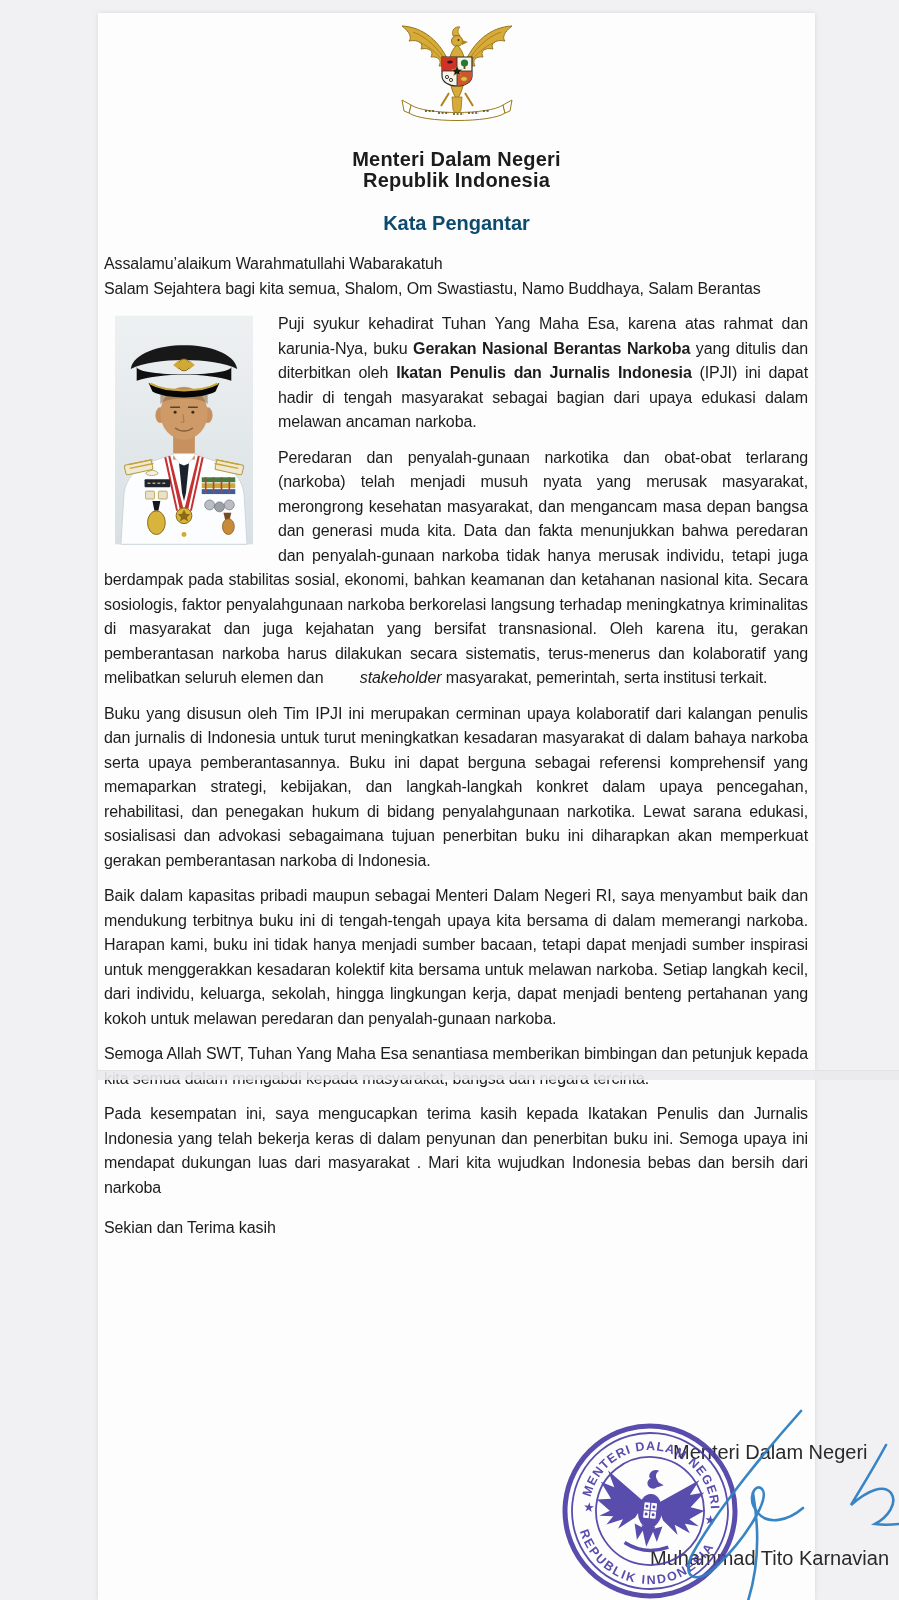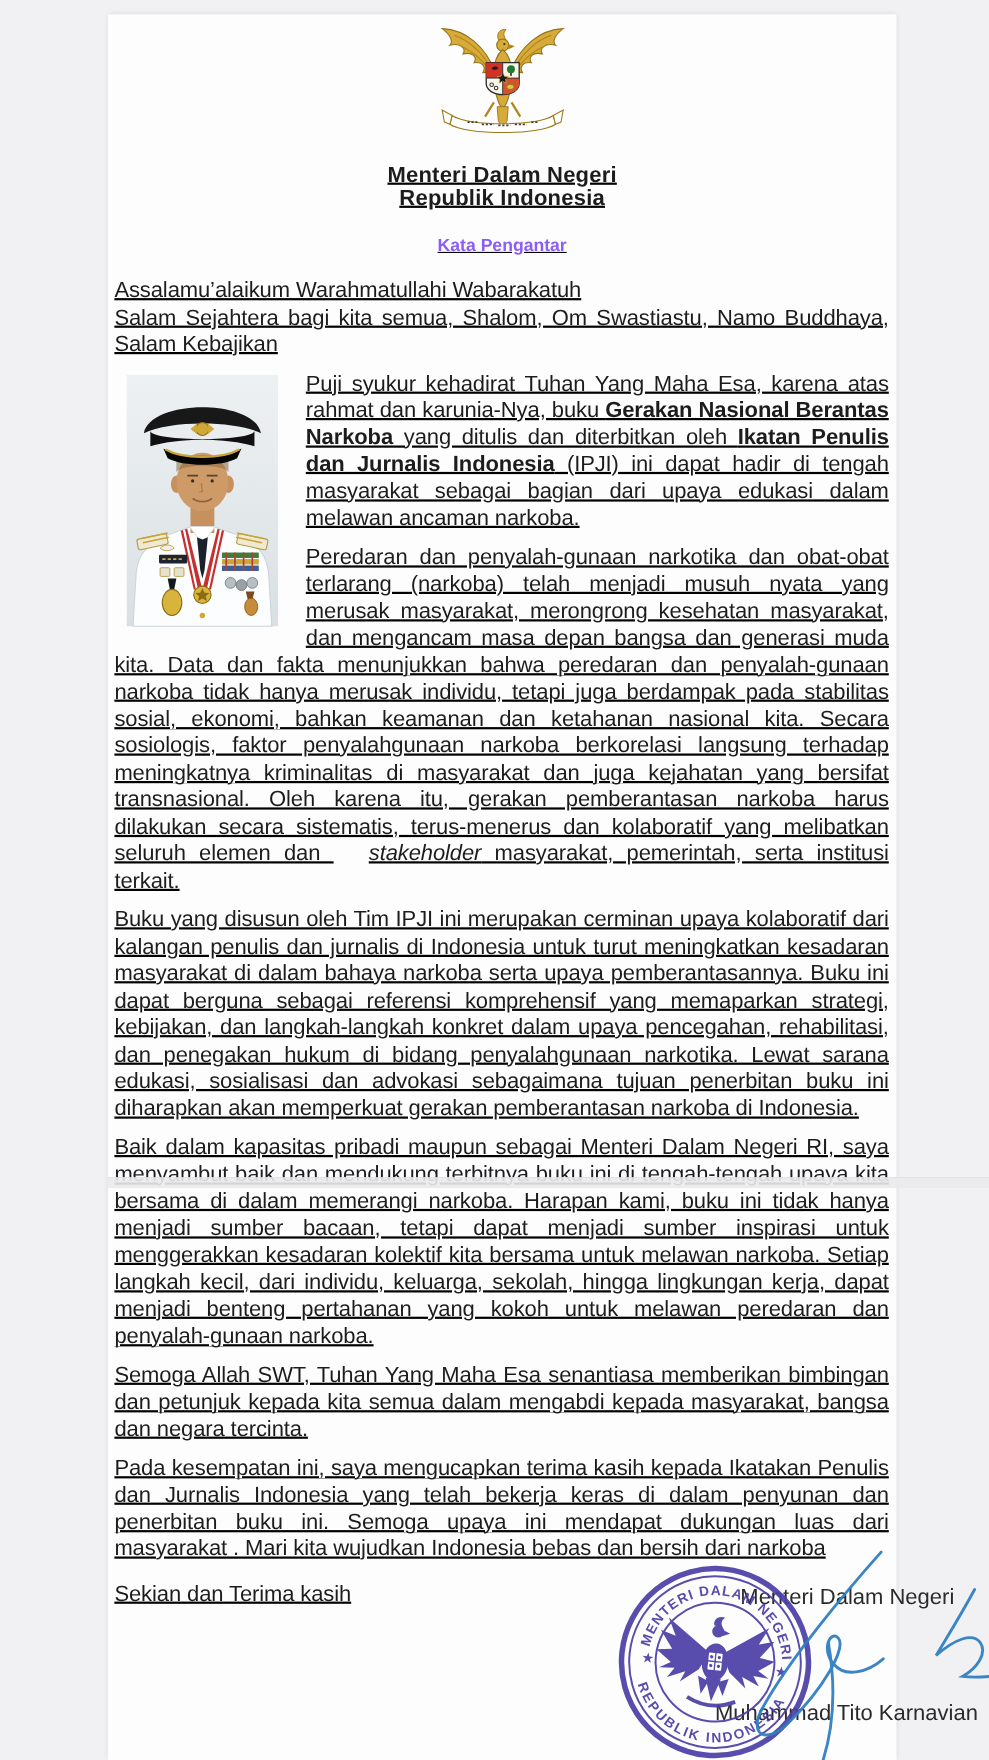--- a/index.html
+++ b/index.html
@@ -1,24 +1,24 @@
 <!DOCTYPE html>
 <html><head>
 <meta charset="utf-8">
 <style>
   html,body{margin:0;padding:0;background:#f1f1f3;}
   .viewport{position:relative;width:899px;height:1600px;background:#f1f1f3;overflow:hidden;
             font-family:"Liberation Sans",sans-serif;}
   .page{position:absolute;left:98px;top:13px;width:717px;height:1587px;background:#fdfdfd;
-        box-shadow:0 0 5px rgba(0,0,0,0.10);text-decoration:underline;}
+        box-shadow:0 0 5px rgba(0,0,0,0.10);}
   .header{text-align:center;}
   .emblem{width:120px;height:104px;margin:6px auto 0;}
   .ministry{margin-top:26px;font-weight:bold;font-size:20px;line-height:21px;color:#1c1c1c;letter-spacing:0.2px;}
-  .doc-title{margin-top:22px;font-weight:bold;font-size:16px;line-height:21px;color:#8b5cf6;}
-  .letter{margin:18px 7px 0 6px;font-size:20px;line-height:24.5px;color:#1c1c1c;
+  .doc-title{margin-top:22px;font-weight:bold;font-size:20px;line-height:21px;color:#0c4a6e;}
+  .letter{margin:18px 7px 0 6px;font-size:16px;line-height:24.5px;color:#1c1c1c;
           text-align:justify;letter-spacing:-0.1px;}
   .greeting{margin-bottom:11px;}
   .photo{float:left;width:138px;height:230px;margin:3px 25px 6px 11px;}
   .photo svg{display:block;width:100%;height:100%;}
   p.para{margin:0 0 11px 0;}
   .bold{font-weight:bold;}
   .italic{font-style:italic;margin-left:32px;}
   .closing{margin-top:16px;}
   .seam{position:absolute;left:0;top:1057px;width:899px;height:10px;background:#ebebee;
         opacity:0.9;box-shadow:0 1px 0 rgba(0,0,0,0.04) inset;}
@@ -81,21 +81,21 @@
       <div class="ministry">
         <div>Menteri Dalam Negeri</div>
         <div>Republik Indonesia</div>
       </div>
       <div class="doc-title">Kata Pengantar</div>
     </div>
 
     <div class="letter">
       <div class="greeting">
           <div>Assalamu’alaikum Warahmatullahi Wabarakatuh</div>
-          <div>Salam Sejahtera bagi kita semua, Shalom, Om Swastiastu, Namo Buddhaya, Salam Kebajikan</div>
+          <div>Salam Sejahtera bagi kita semua, Shalom, Om Swastiastu, Namo Buddhaya, Salam Berantas</div>
         </div>
 
       <div class="photo">
         <svg viewBox="0 0 140 232" xmlns="http://www.w3.org/2000/svg">
           <defs>
             <linearGradient id="pbg" x1="0" y1="0" x2="0" y2="1">
               <stop offset="0" stop-color="#eef1f2"></stop>
                 <stop offset="1" stop-color="#d9e0e4"></stop>
             </linearGradient>
           </defs>

